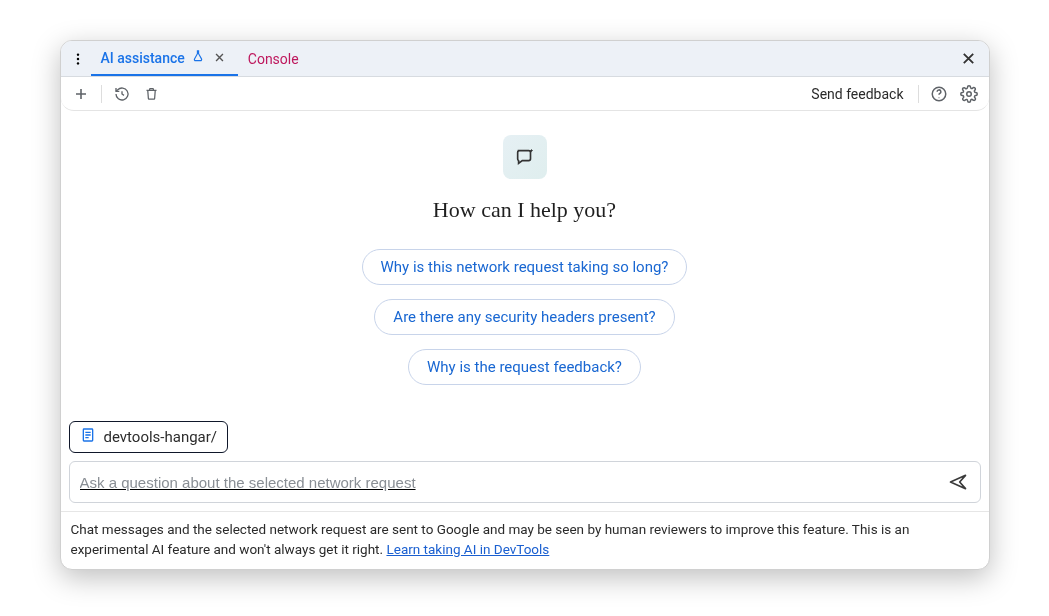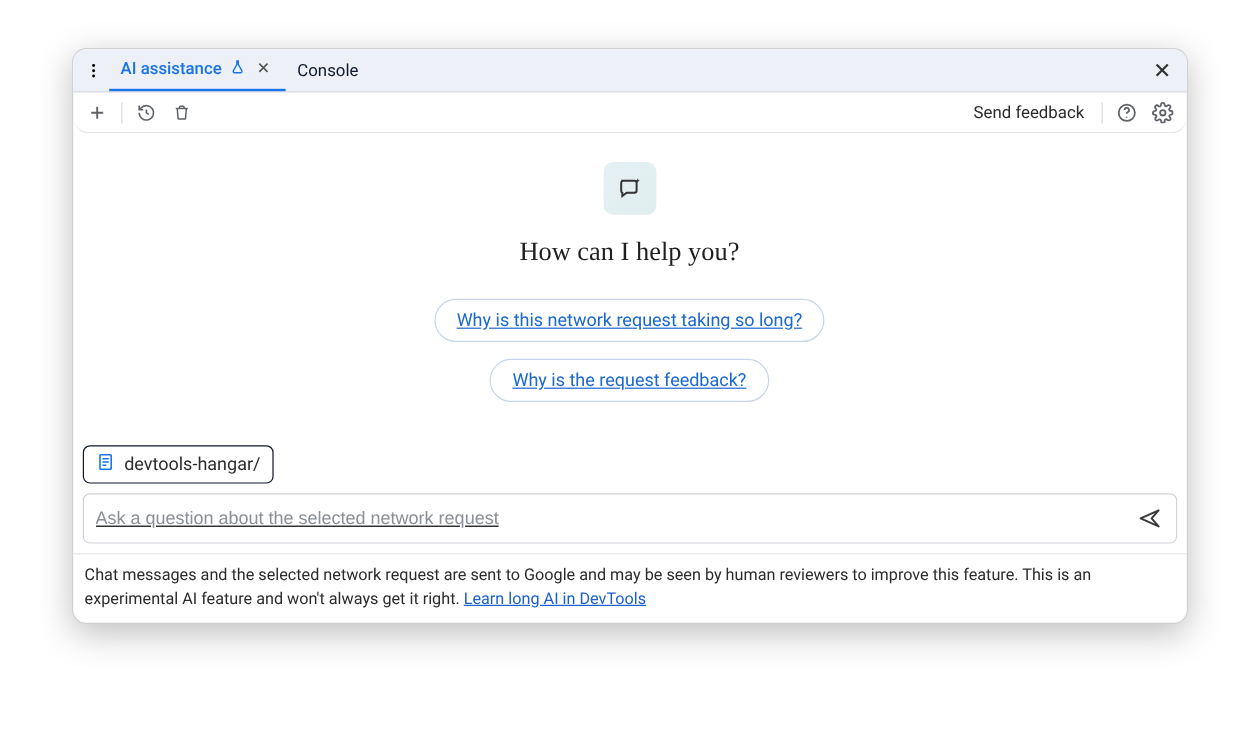--- a/index.html
+++ b/index.html
@@ -38,21 +38,21 @@
       color: #555;
       margin-right: 2px;
     }
     .tab {
       display: flex;
       align-items: center;
       gap: 6px;
       padding: 0 10px;
       height: 100%;
       font-size: 14px;
-      color: #0f172a;
+      color: #be185d;
       cursor: pointer;
     }
     .tab.active {
       color: #1a73e8;
       border-bottom: 2px solid #1a73e8;
       font-weight: 500;
     }
     .tab .flask { color: #1a73e8; }
     .tab .close-x {
       color: #555;
@@ -131,21 +131,20 @@
       margin-bottom: 26px;
     }
     .chip {
       border: 1px solid #c8d4ea;
       border-radius: 20px;
       padding: 8px 18px;
       font-size: 15px;
       color: #1967d2;
       cursor: pointer;
       background: #fff;
-      text-decoration: underline;
     }
 
     .context-chip-row {
       width: 100%;
       padding: 0 8px 8px;
     }
     .context-chip {
       display: inline-flex;
       align-items: center;
       gap: 8px;
@@ -276,20 +275,21 @@
   <div class="content">
     <div class="hero-icon">
       <svg width="22" height="22" viewBox="0 0 24 24" fill="none" stroke="#333" stroke-width="1.8">
           <path d="M4 5h12a2 2 0 0 1 2 2v7a2 2 0 0 1-2 2H9l-4 3v-3a2 2 0 0 1-1-1.7V7a2 2 0 0 1 2-2z"></path>
           <path d="M19 3l.6 1.4L21 5l-1.4.6L19 7l-.6-1.4L17 5l1.4-.6z" fill="#333" stroke="none"></path>
         </svg>
     </div>
     <div class="title">How can I help you?</div>
     <div class="suggestions">
       <div class="chip">Why is this network request taking so long?</div>
+      <div class="chip">Are there any security headers present?</div>
       <div class="chip">Why is the request feedback?</div>
     </div>
   </div>
 
   <div class="context-chip-row">
     <div class="context-chip">
       <span class="doc-icon">
         <svg width="16" height="16" viewBox="0 0 24 24" fill="none" stroke="currentColor" stroke-width="2">
             <rect x="5" y="3" width="14" height="18" rx="1"></rect>
             <path d="M8 8h8M8 12h8M8 16h5"></path>
@@ -302,16 +302,16 @@
   <div class="input-row">
     <input type="text" placeholder="Ask a question about the selected network request" style="">
     <div class="send-btn">
       <svg width="20" height="20" viewBox="0 0 24 24" fill="none" stroke="currentColor" stroke-width="2" stroke-linejoin="round">
           <path d="M3 12l18-8-7 8 7 8z"></path>
         </svg>
     </div>
   </div>
 
   <div class="disclaimer">
-    <span>Chat messages and the selected network request are sent to Google and may be seen by human reviewers to improve this feature. This is an experimental AI feature and won't always get it right. </span><a>Learn long AI in DevTools</a>
+    <span>Chat messages and the selected network request are sent to Google and may be seen by human reviewers to improve this feature. This is an experimental AI feature and won't always get it right. </span><a>Learn taking AI in DevTools</a>
   </div>
 
 </div>
 
 </body></html>

